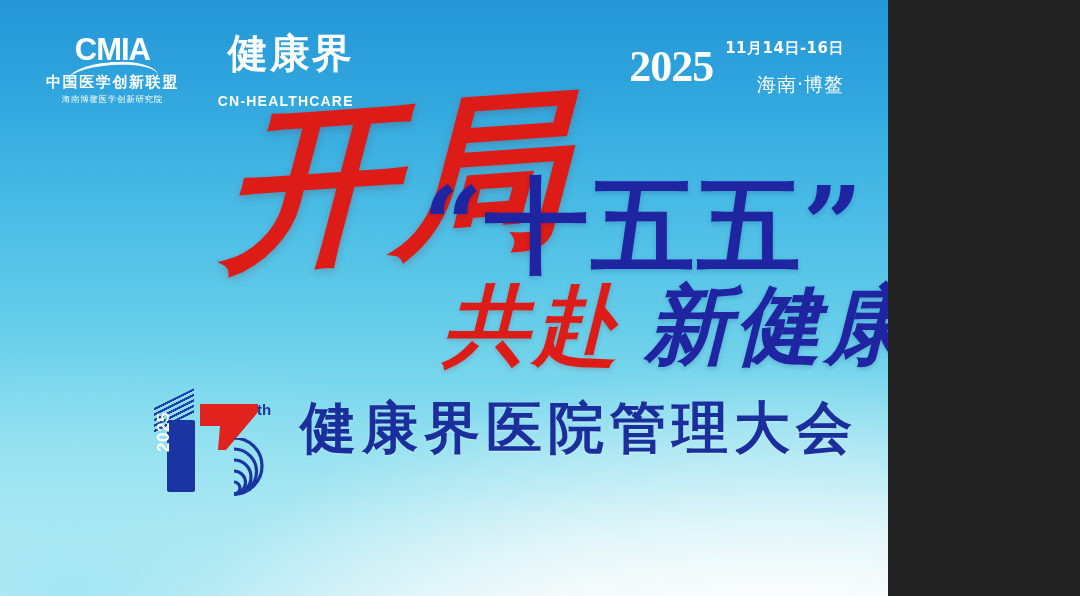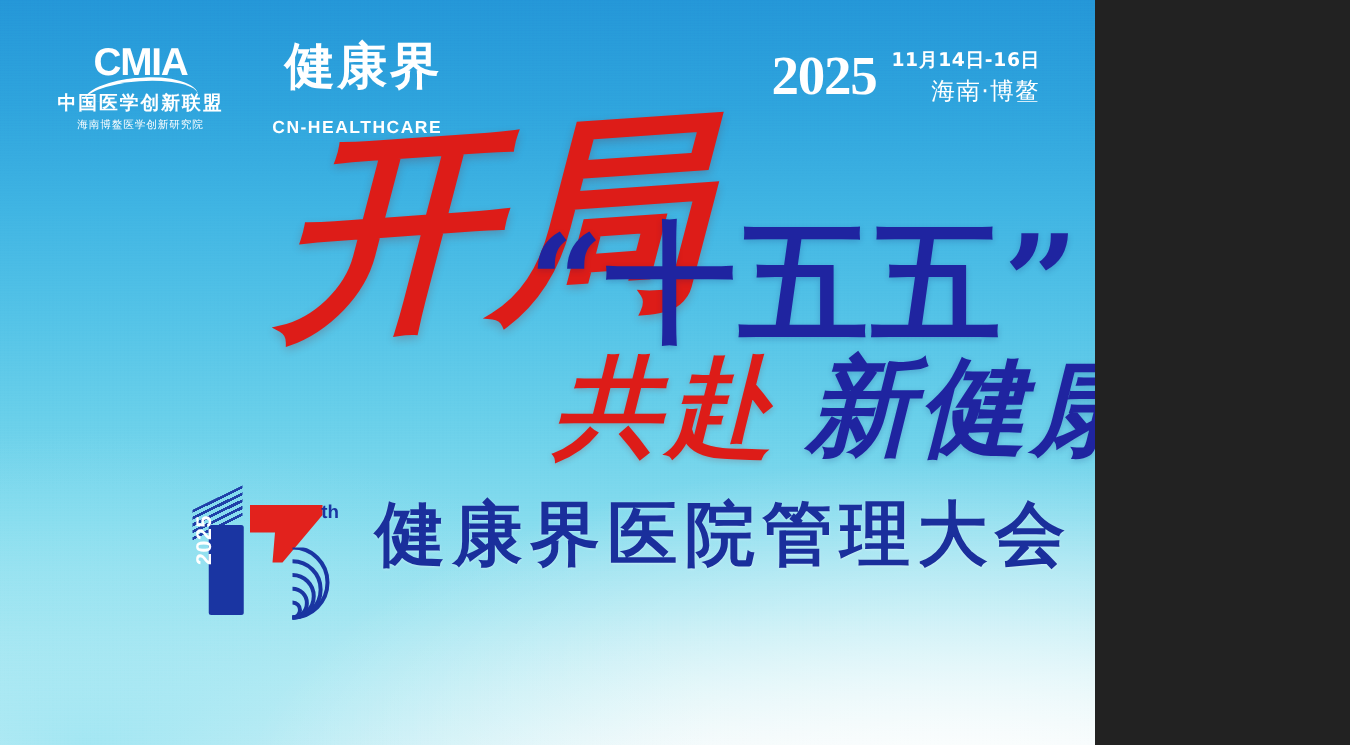--- a/index.html
+++ b/index.html
@@ -21,20 +21,21 @@
       linear-gradient(180deg,
         #2496d8 0%,
         #2ea3dd 14%,
         #3fb4e3 28%,
         #52c2e7 42%,
         #68cfea 56%,
         #85dcee 70%,
         #a7e6f1 82%,
         #cdf0f5 92%,
         #e9f6f8 100%);
+    padding-left: 12px;
   }
   
   #noise {
     position: absolute;
     inset: 0;
     pointer-events: none;
     opacity: 0.18;
     background-image:
       repeating-linear-gradient(0deg, rgba(255,255,255,0.10) 0px, rgba(255,255,255,0.10) 1px, rgba(0,0,0,0.0) 1px, rgba(0,0,0,0.0) 2px),
       repeating-linear-gradient(90deg, rgba(0,0,0,0.045) 0px, rgba(0,0,0,0.045) 1px, rgba(0,0,0,0.0) 1px, rgba(0,0,0,0.0) 3px);
@@ -137,21 +138,21 @@
     font-family: "Liberation Serif", serif;
     font-size: 44px;
     font-weight: bold;
     color: #ffffff;
     line-height: 1;
     letter-spacing: -1px;
   }
   .date-stack {
     display: flex;
     flex-direction: column;
-    gap: 2px;
+    gap: 14px;
     padding-top: 3px;
   }
   .date-line {
     font-family: "DejaVu Sans", sans-serif;
     font-size: 15px;
     font-weight: bold;
     color: #ffffff;
     letter-spacing: 0.5px;
     white-space: nowrap;
   }

